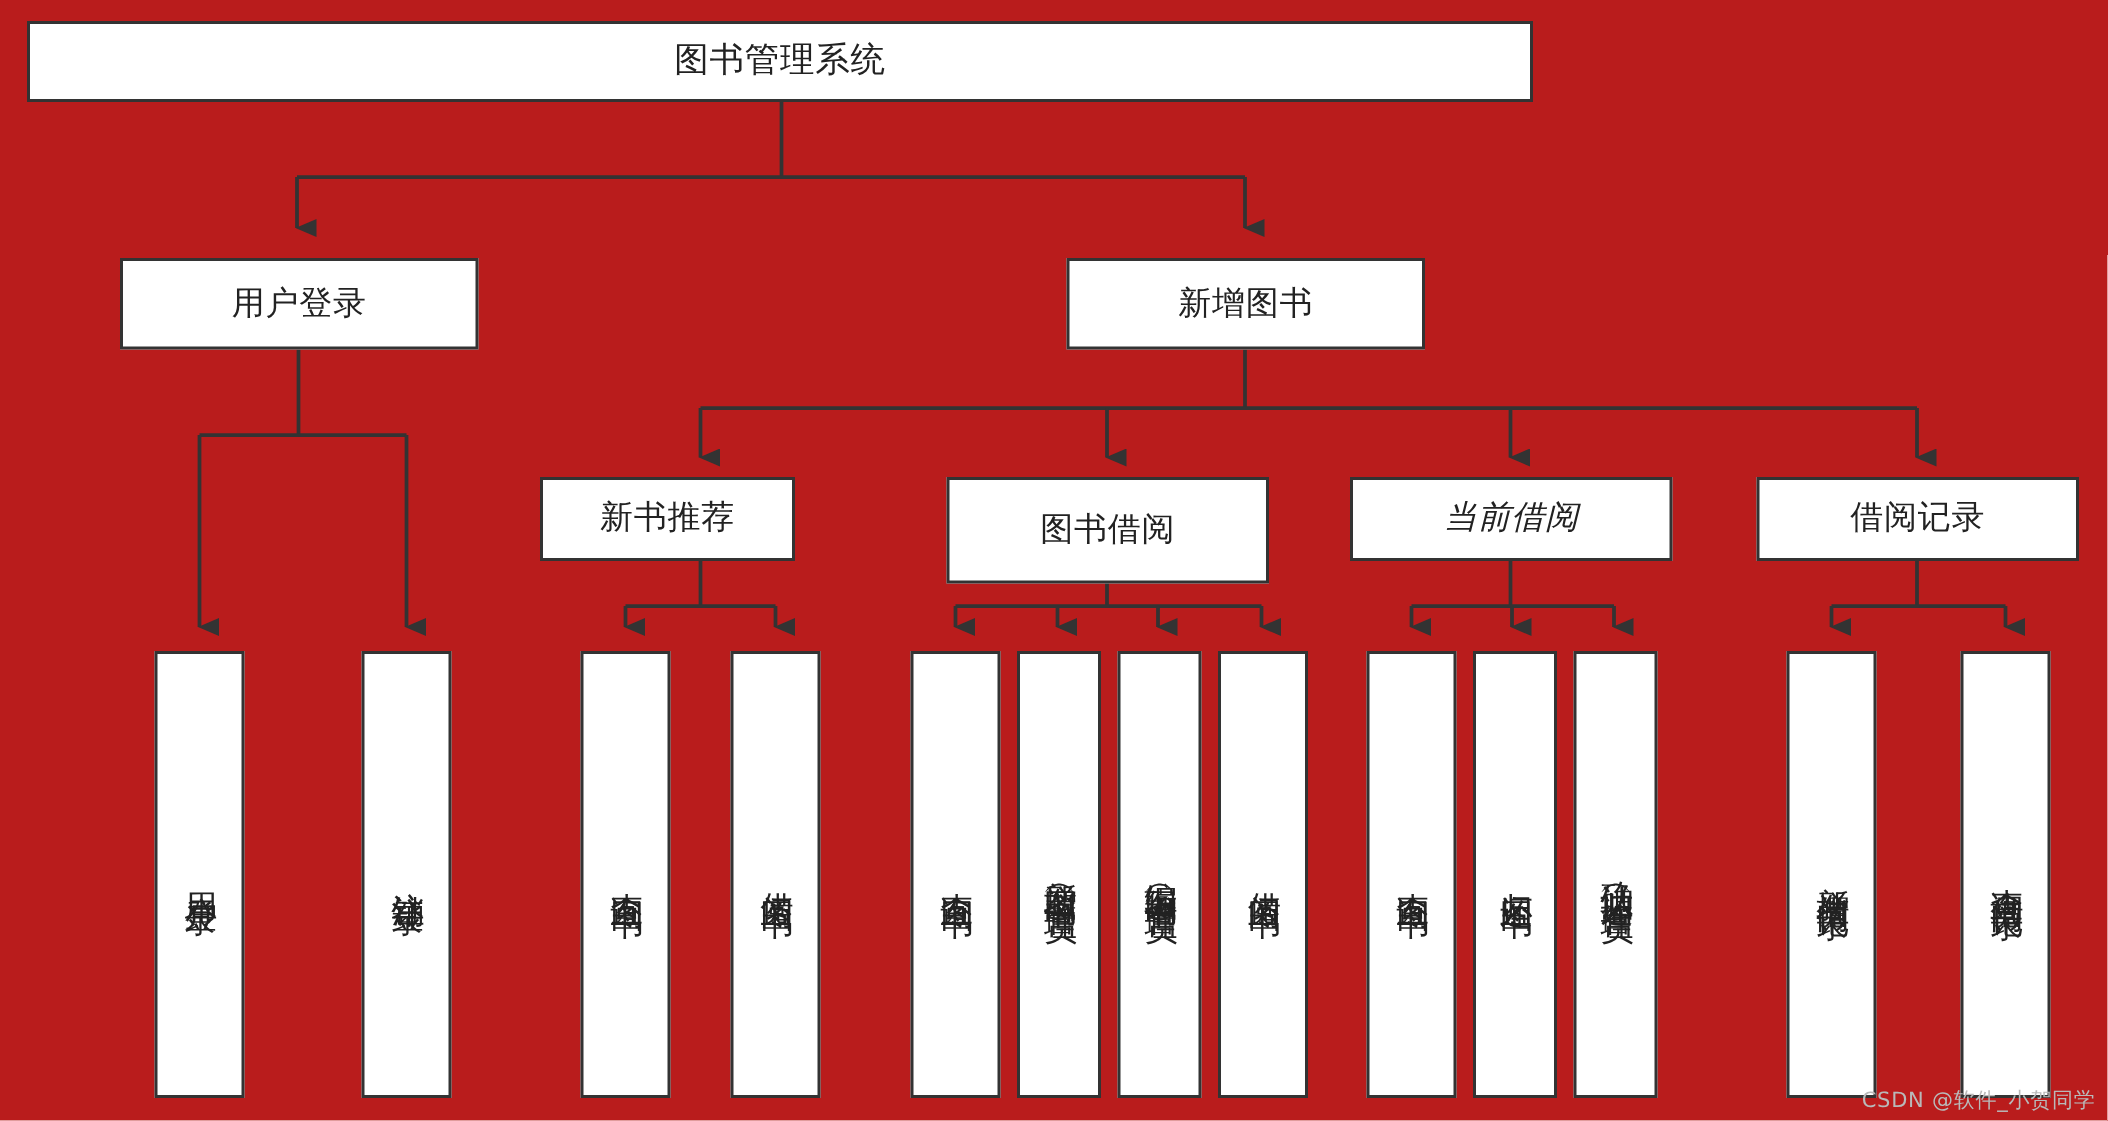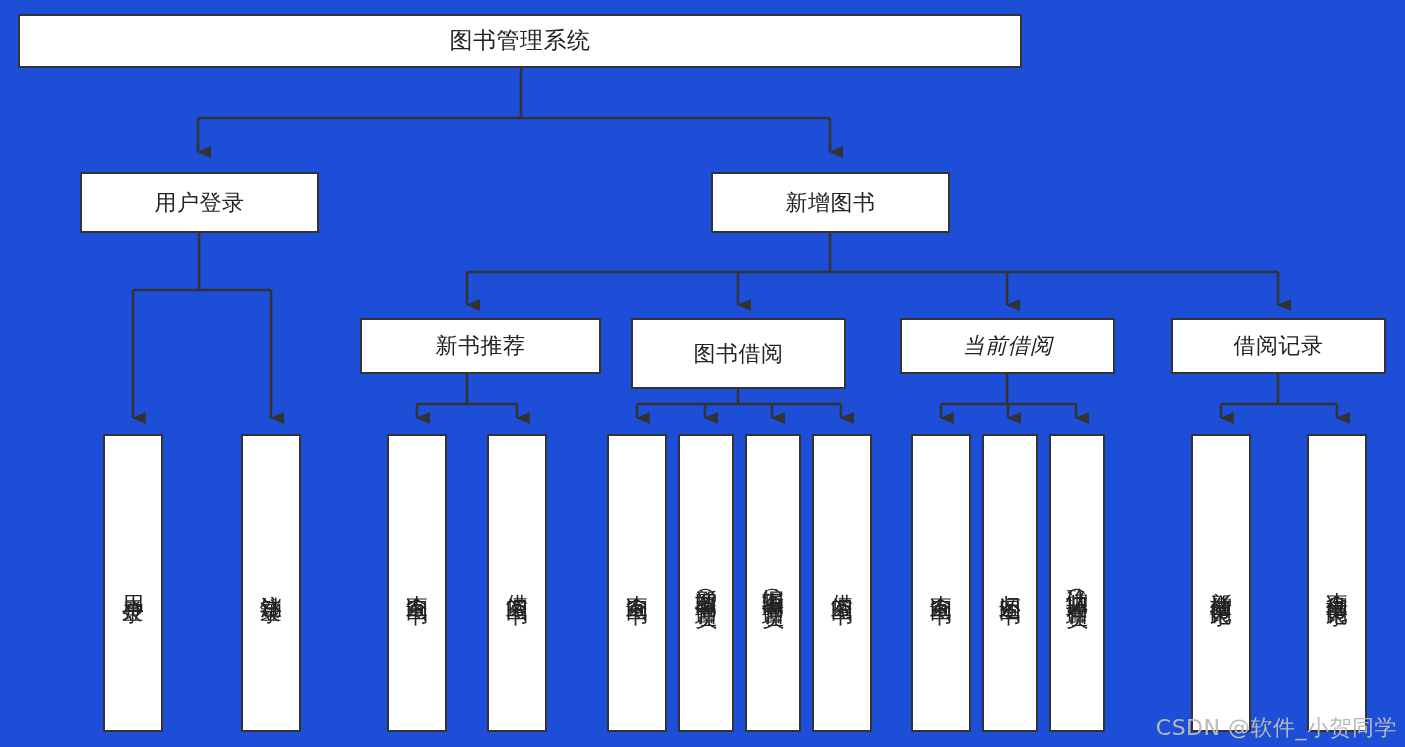--- a/index.html
+++ b/index.html
@@ -7,21 +7,21 @@
     padding: 0;
     background: #ffffff;
   }
   body {
     font-family: "DejaVu Sans", "Liberation Sans", sans-serif;
   }
   #canvas {
     position: relative;
     width: 1405px;
     height: 747px;
-    background: #1d4ed8;
+    background: #b91c1c;
     overflow: hidden;
   }
   #connectors {
     position: absolute;
     left: 0;
     top: 0;
     width: 1405px;
     height: 747px;
     pointer-events: none;
   }
@@ -61,21 +61,21 @@
     font-size: 22px;
     letter-spacing: 3px;
     line-height: 1;
     white-space: nowrap;
     max-height: 278px;
   }
   .watermark {
     position: absolute;
     right: 8px;
     bottom: 4px;
-    font-size: 22px;
+    font-size: 14px;
     color: #b9b9b9;
     z-index: 5;
     white-space: nowrap;
     letter-spacing: 0.5px;
     text-align: right;
   }
 </style>
 </head>
 <body>
 
@@ -135,21 +135,21 @@
     <span class="node-label">图书管理系统</span>
   </div>
 
   <div class="node horiz" style="left:80px; top:172px; width:239px; height:61px;">
     <span class="node-label">用户登录</span>
   </div>
   <div class="node horiz" style="left:711px; top:172px; width:239px; height:61px;">
     <span class="node-label">新增图书</span>
   </div>
 
-  <div class="node horiz" style="left:360px; top:318px; width:241px; height:56px;">
+  <div class="node horiz" style="left:360px; top:318px; width:170px; height:56px;">
     <span class="node-label">新书推荐</span>
   </div>
   <div class="node horiz" style="left:631px; top:318px; width:215px; height:71px;">
     <span class="node-label">图书借阅</span>
   </div>
   <div class="node horiz" style="left:900px; top:318px; width:215px; height:56px;font-style:italic;">
     <span class="node-label">当前借阅</span>
   </div>
   <div class="node horiz" style="left:1171px; top:318px; width:215px; height:56px;justify-content:center;">
     <span class="node-label">借阅记录</span>

